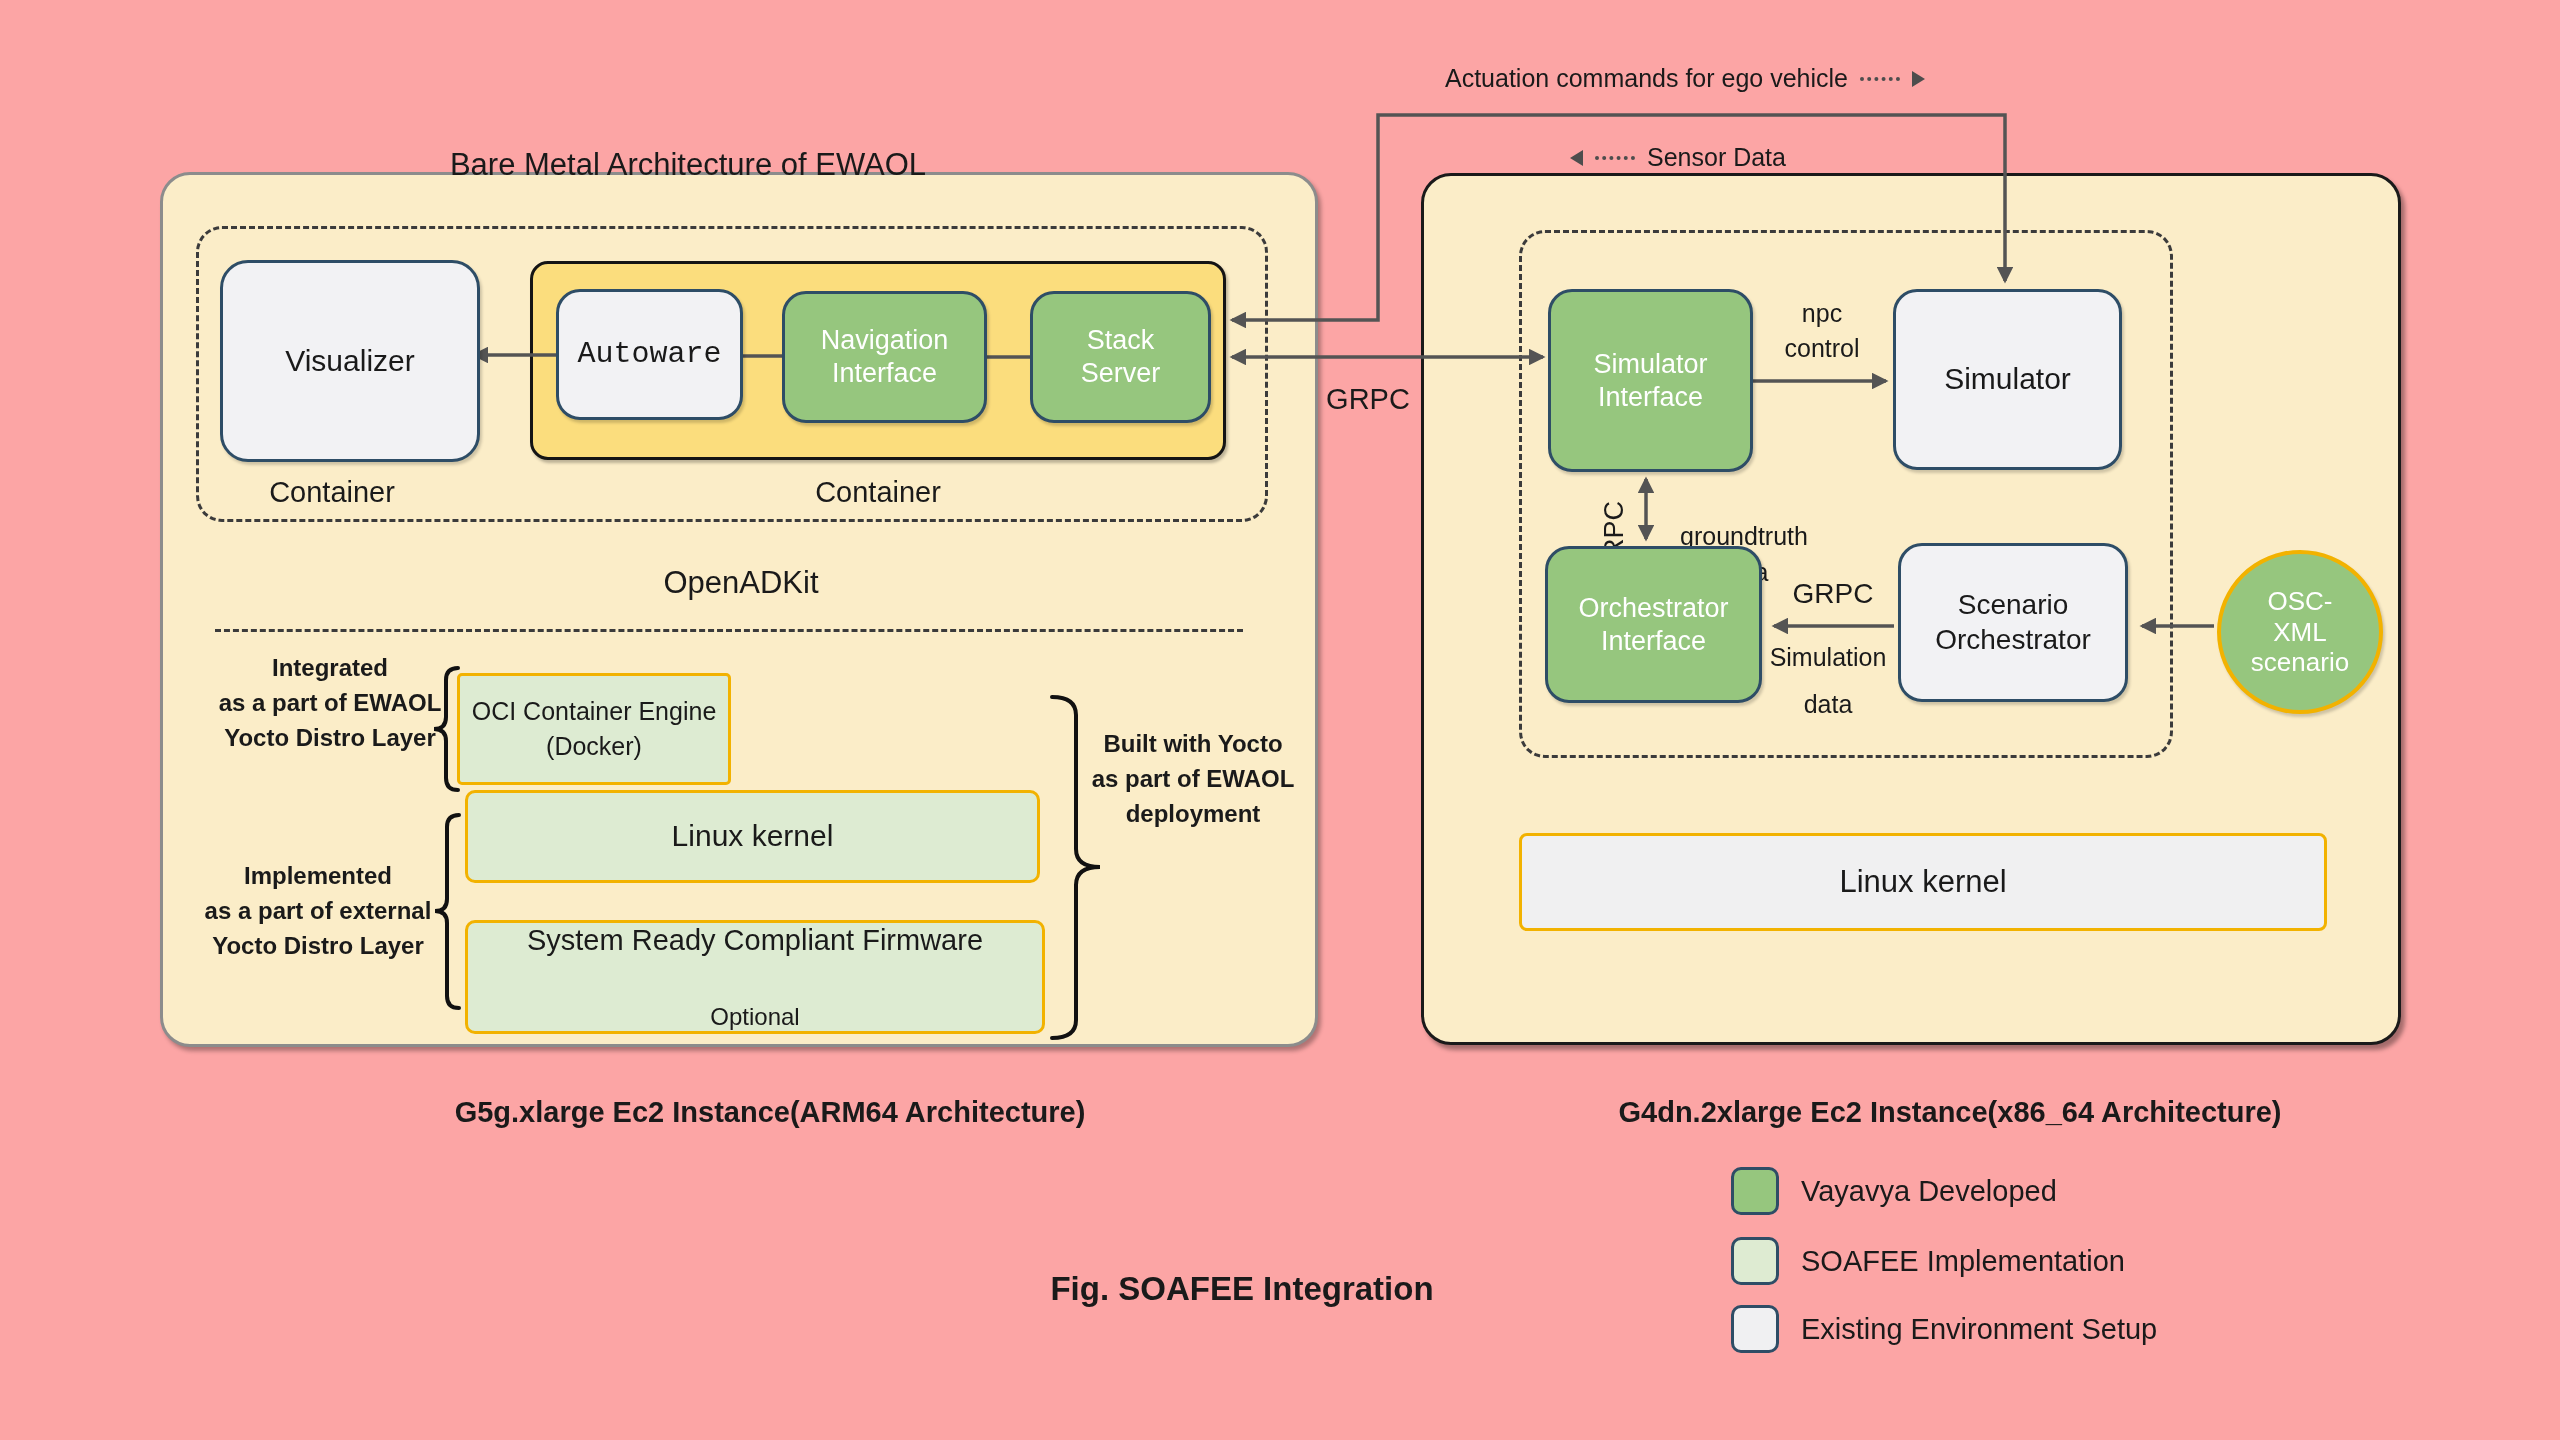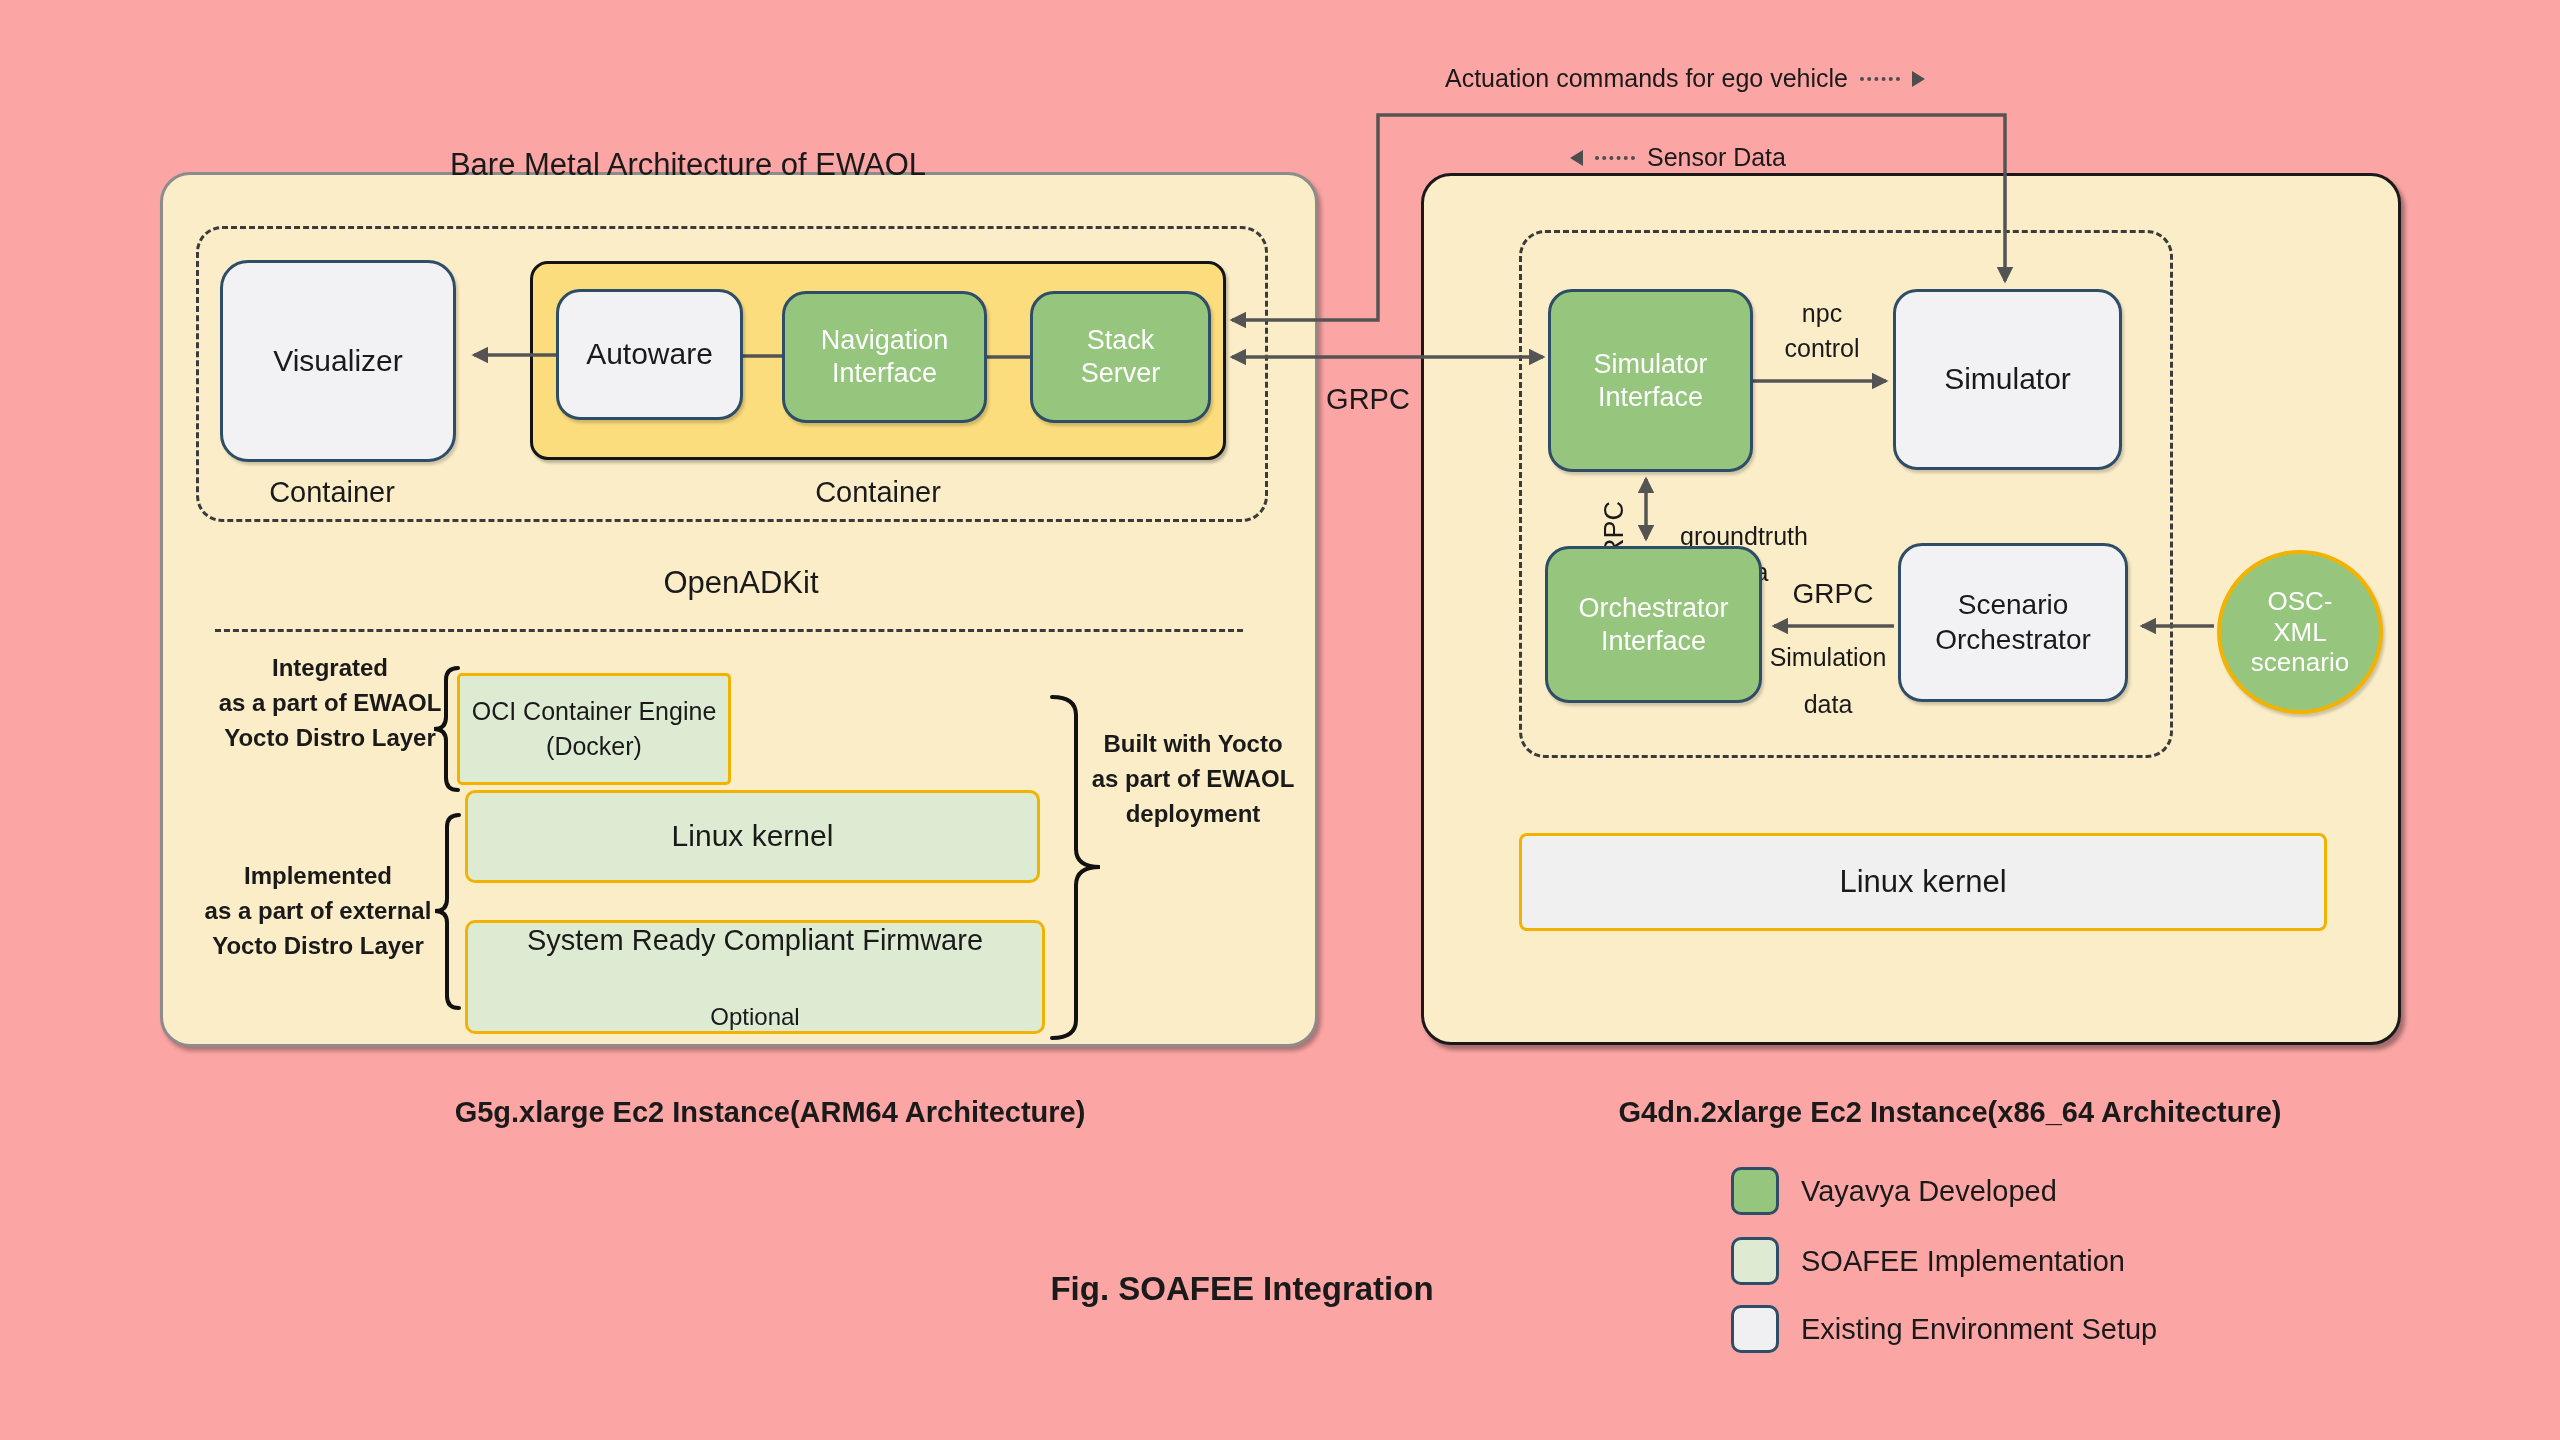--- a/index.html
+++ b/index.html
@@ -71,22 +71,22 @@
     <span class="tri-r"></span>
   </div>
   <div class="row" style="left:1570px;top:143px;font-size:25px;">
     <span class="tri-l"></span>
     <span class="dots"></span>
     <span>Sensor Data</span>
   </div>
 
   <div class="lbl ctr" style="left:688px;top:147px;font-size:31px;width:700px;">Bare Metal Architecture of EWAOL</div>
 
-  <div class="node gray" style="left:220px;top:260px;width:236px;height:202px;font-size:30px;border-radius:28px;">Visualizer</div>
-  <div class="node gray" style="left:556px;top:289px;width:187px;height:131px;font-size:30px;">Autoware</div>
+  <div class="node gray" style="left:220px;top:260px;width:260px;height:202px;font-size:30px;border-radius:28px;">Visualizer</div>
+  <div class="node gray" style="left:556px;top:289px;width:187px;height:131px;font-size:30px;font-family:Liberation Mono, monospace;">Autoware</div>
   <div class="node green" style="left:782px;top:291px;width:205px;height:132px;font-size:27px;">Navigation
 Interface</div>
   <div class="node green" style="left:1030px;top:291px;width:181px;height:132px;font-size:27px;">Stack
 Server</div>
 
   <div class="lbl ctr" style="left:332px;top:476px;font-size:29px;">Container</div>
   <div class="lbl ctr" style="left:878px;top:476px;font-size:29px;">Container</div>
   <div class="lbl ctr" style="left:741px;top:565px;font-size:31px;">OpenADKit</div>
 
   <div class="sep" style="left:215px;top:629px;width:1028px;"></div>

